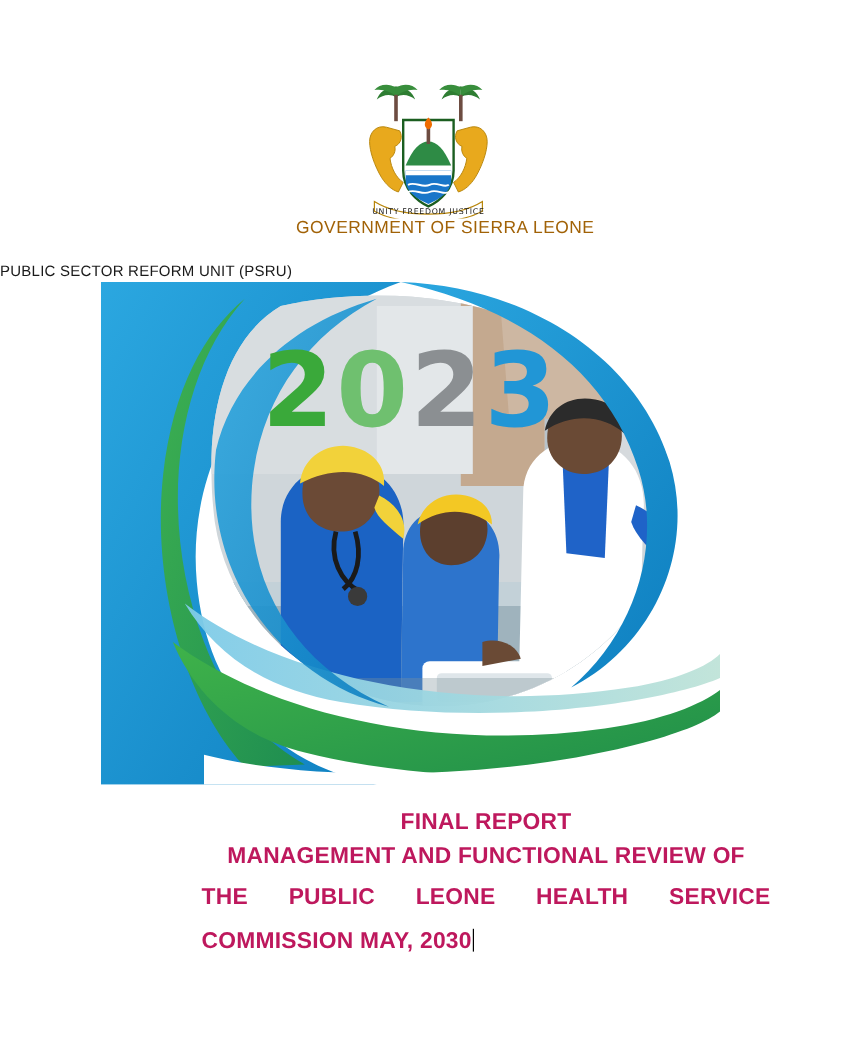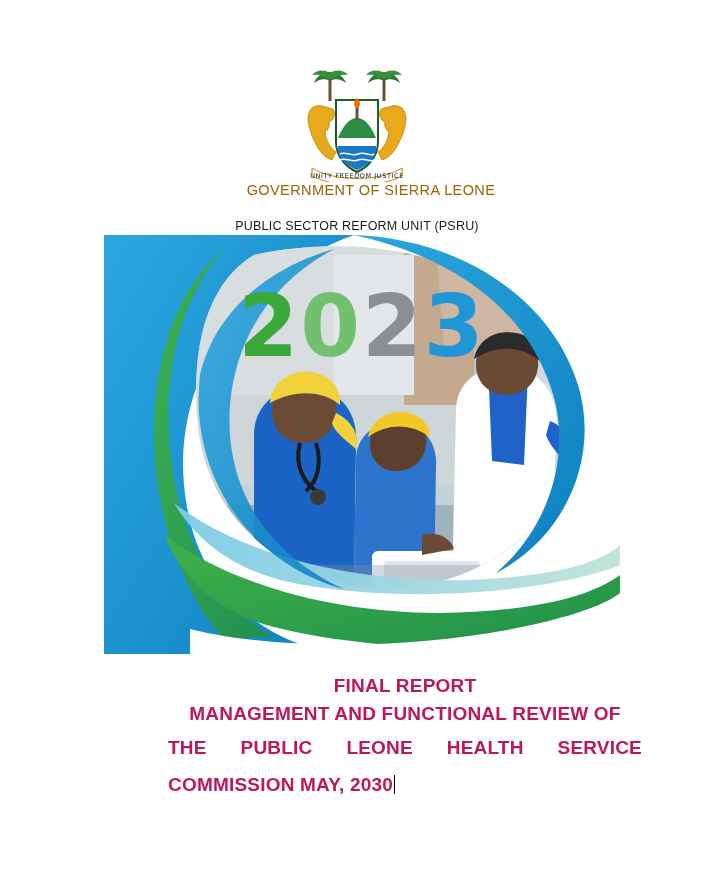--- a/index.html
+++ b/index.html
@@ -46,30 +46,30 @@
     text-align: center;
     font-size: 14.5px;
     letter-spacing: 0.4px;
     color: #a16207;
     padding-left: 28px;
   }
   .psru-line {
     position: absolute;
     left: 0; right: 0;
     top: 183px;
-    text-align: center;
+    text-align: left;
     font-size: 12.5px;
     letter-spacing: 0.2px;
     color: #1a1a1a;
   }
 
   
   .hero {
     position: absolute;
-    left: 104px;
+    left: 84px;
     top: 199px;
     width: 516px;
     height: 419px;
     background: #ffffff;
     overflow: hidden;
   }
   .hero svg { display: block; }
   .hero-year {
     position: absolute;
     left: 0; right: 0;

